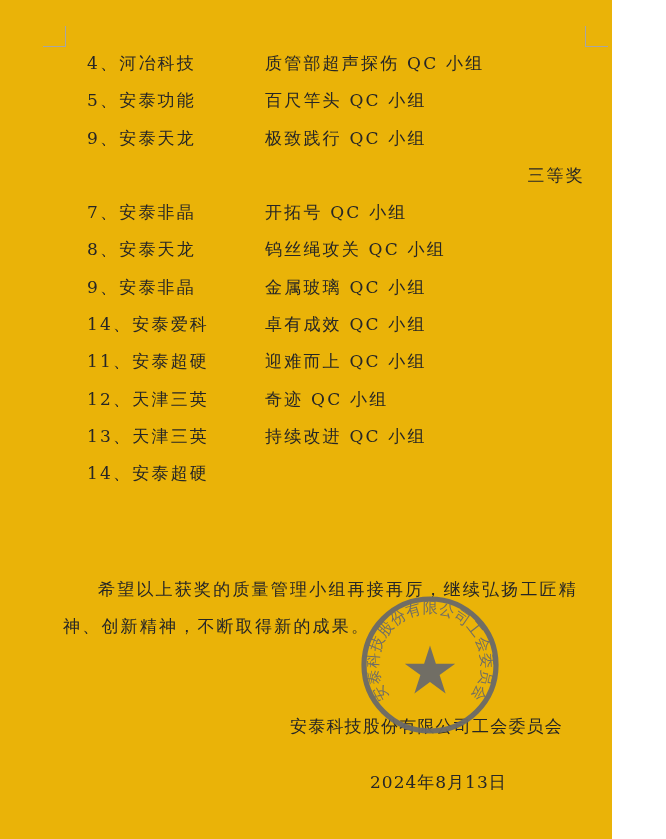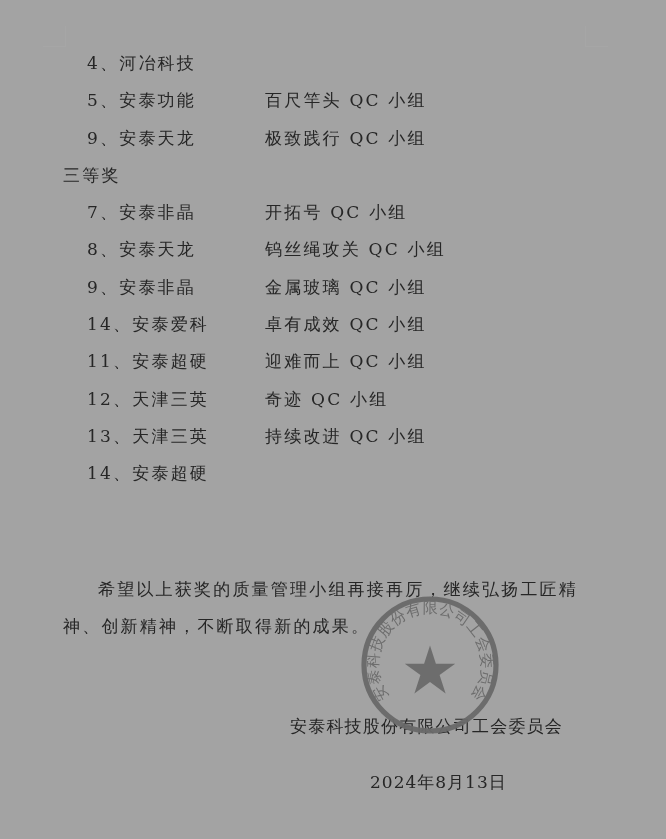--- a/index.html
+++ b/index.html
@@ -1,20 +1,20 @@
 <!DOCTYPE html>
 <html><head>
 <meta charset="utf-8">
 <style>
   html, body { margin: 0; padding: 0; background: #ffffff; }
   .page {
     position: relative;
-    width: 666px;
+    width: 612px;
     height: 839px;
-    background: #a3a3a3;
+    background: #eab308;
     font-family: "DejaVu Serif", "Liberation Serif", serif;
     color: #262626;
     overflow: hidden;
   }
   
   .crop { position: absolute; width: 22px; height: 20px; }
   .crop-left  { left: 43px;  top: 26px; border-right: 1px solid #a6a6a6; border-bottom: 1px solid #a6a6a6; }
   .crop-right { left: 585px; top: 26px; border-left: 1px solid #a6a6a6; border-bottom: 1px solid #a6a6a6; }
 
   
@@ -33,21 +33,21 @@
     white-space: nowrap;
   }
   .award-row .group {
     position: absolute;
     left: 202px; top: 0;
     white-space: nowrap;
   }
   .section-heading {
     height: 37.3px;
     line-height: 37.3px;
-    text-align: left;
+    text-align: right;
     letter-spacing: 2.2px;
   }
 
   
   .closing {
     position: absolute;
     left: 63px; top: 527px;
     width: 523px;
     font-size: 17px;
     line-height: 37.3px;
@@ -93,20 +93,21 @@
 <body>
 
 <div class="page">
 
   <div class="crop crop-left"></div>
   <div class="crop crop-right"></div>
 
   <div class="award-list">
     <div class="award-row">
       <span>4、河冶科技</span>
+      <span class="group">质管部超声探伤 QC 小组</span>
     </div>
     <div class="award-row">
       <span>5、安泰功能</span>
       <span class="group">百尺竿头 QC 小组</span>
     </div>
     <div class="award-row">
       <span>9、安泰天龙</span>
       <span class="group">极致践行 QC 小组</span>
     </div>
 

